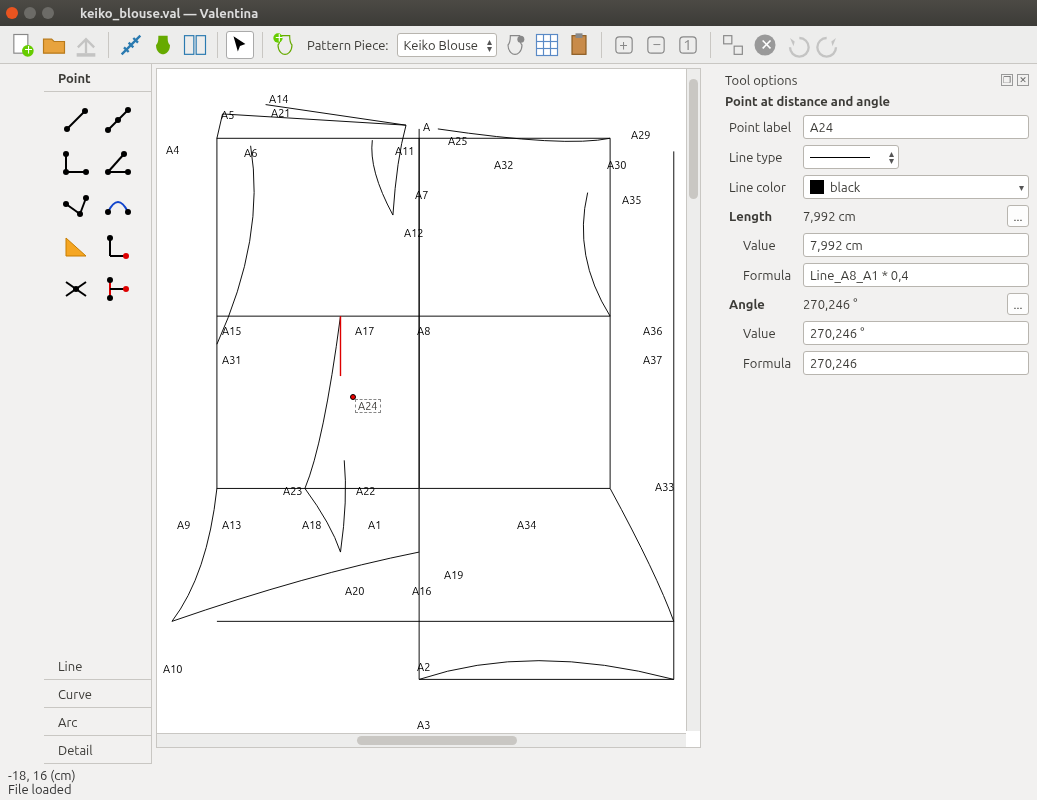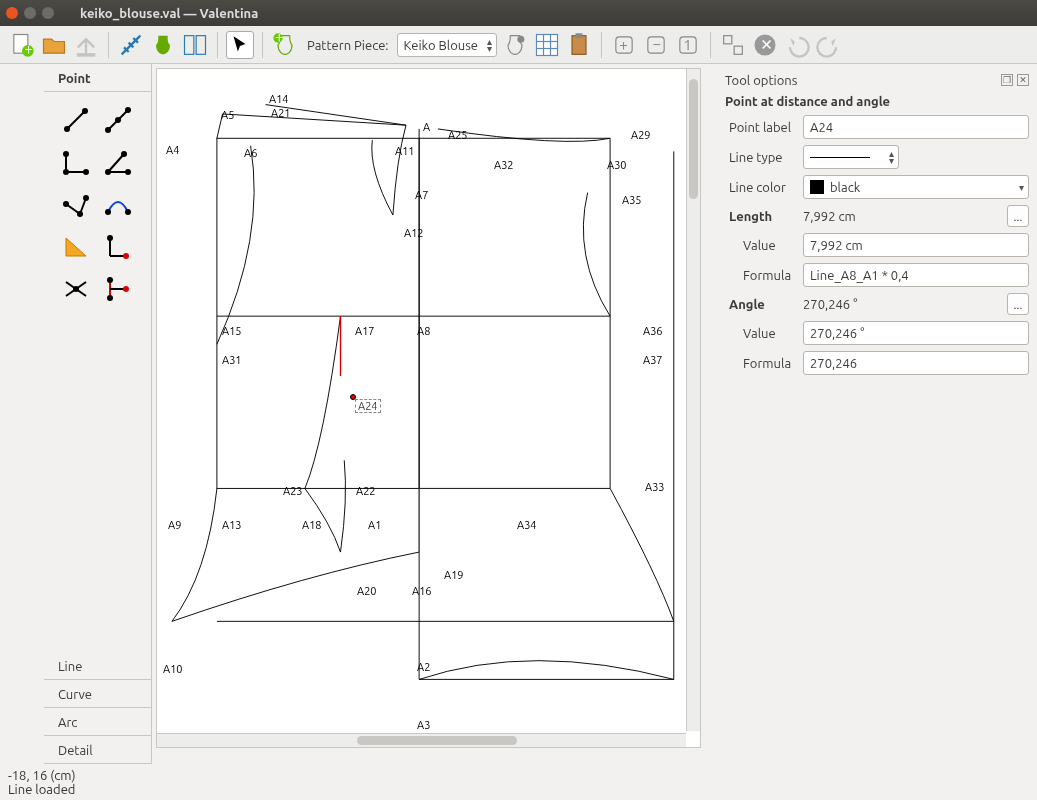--- a/index.html
+++ b/index.html
@@ -304,45 +304,45 @@
     </svg>
     <div class="dot reddot" style="left:196px;top:328px"></div>
     <div class="a24mark" style="left:198px;top:330px">A24</div>
     <div id="ptlabels">
         <span class="ptlabel" style="left: 9px; top: 75px;">A4</span>
         <span class="ptlabel" style="left: 64px; top: 40px;">A5</span>
         <span class="ptlabel" style="left: 112px; top: 24px;">A14</span>
         <span class="ptlabel" style="left: 114px; top: 38px;">A21</span>
         <span class="ptlabel" style="left: 87px; top: 78px;">A6</span>
         <span class="ptlabel" style="left: 266px; top: 52px;">A</span>
-        <span class="ptlabel" style="left: 291px; top: 60px;">A25</span>
+        <span class="ptlabel" style="left: 291px; top: 66px;">A25</span>
         <span class="ptlabel" style="left: 238px; top: 76px;">A11</span>
         <span class="ptlabel" style="left: 474px; top: 60px;">A29</span>
         <span class="ptlabel" style="left: 585px; top: 85px;">A26</span>
         <span class="ptlabel" style="left: 337px; top: 90px;">A32</span>
         <span class="ptlabel" style="left: 450px; top: 90px;">A30</span>
         <span class="ptlabel" style="left: 258px; top: 120px;">A7</span>
         <span class="ptlabel" style="left: 465px; top: 125px;">A35</span>
         <span class="ptlabel" style="left: 247px; top: 158px;">A12</span>
         <span class="ptlabel" style="left: 65px; top: 256px;">A15</span>
         <span class="ptlabel" style="left: 198px; top: 256px;">A17</span>
         <span class="ptlabel" style="left: 260px; top: 256px;">A8</span>
         <span class="ptlabel" style="left: 486px; top: 256px;">A36</span>
         <span class="ptlabel" style="left: 65px; top: 285px;">A31</span>
         <span class="ptlabel" style="left: 486px; top: 285px;">A37</span>
-        <span class="ptlabel" style="left: 488px; top: 412px;">A33</span>
+        <span class="ptlabel" style="left: 498px; top: 412px;">A33</span>
         <span class="ptlabel" style="left: 126px; top: 416px;">A23</span>
         <span class="ptlabel" style="left: 199px; top: 416px;">A22</span>
-        <span class="ptlabel" style="left: 11px; top: 450px;">A9</span>
+        <span class="ptlabel" style="left: 20px; top: 450px;">A9</span>
         <span class="ptlabel" style="left: 65px; top: 450px;">A13</span>
         <span class="ptlabel" style="left: 145px; top: 450px;">A18</span>
         <span class="ptlabel" style="left: 211px; top: 450px;">A1</span>
         <span class="ptlabel" style="left: 360px; top: 450px;">A34</span>
         <span class="ptlabel" style="left: 287px; top: 500px;">A19</span>
-        <span class="ptlabel" style="left: 200px; top: 516px;">A20</span>
+        <span class="ptlabel" style="left: 188px; top: 516px;">A20</span>
         <span class="ptlabel" style="left: 255px; top: 516px;">A16</span>
         <span class="ptlabel" style="left: 6px; top: 594px;">A10</span>
         <span class="ptlabel" style="left: 260px; top: 592px;">A2</span>
         <span class="ptlabel" style="left: 555px; top: 592px;">A27</span>
         <span class="ptlabel" style="left: 260px; top: 650px;">A3</span>
         <span class="ptlabel" style="left: 555px; top: 650px;">A28</span>
       </div>
     <div class="vscroll">
         <div class="thumb"></div>
       </div>
@@ -412,14 +412,14 @@
 
     <div class="proprow">
         <label>Formula</label>
       <div class="txtin">270,246</div>
       </div>
   </div>
 </div>
 
 <div class="statusbar">
   <span>-18, 16 (cm)</span>
-  <span>Line loaded</span>
+  <span>File loaded</span>
 </div>
 
 </body></html>

